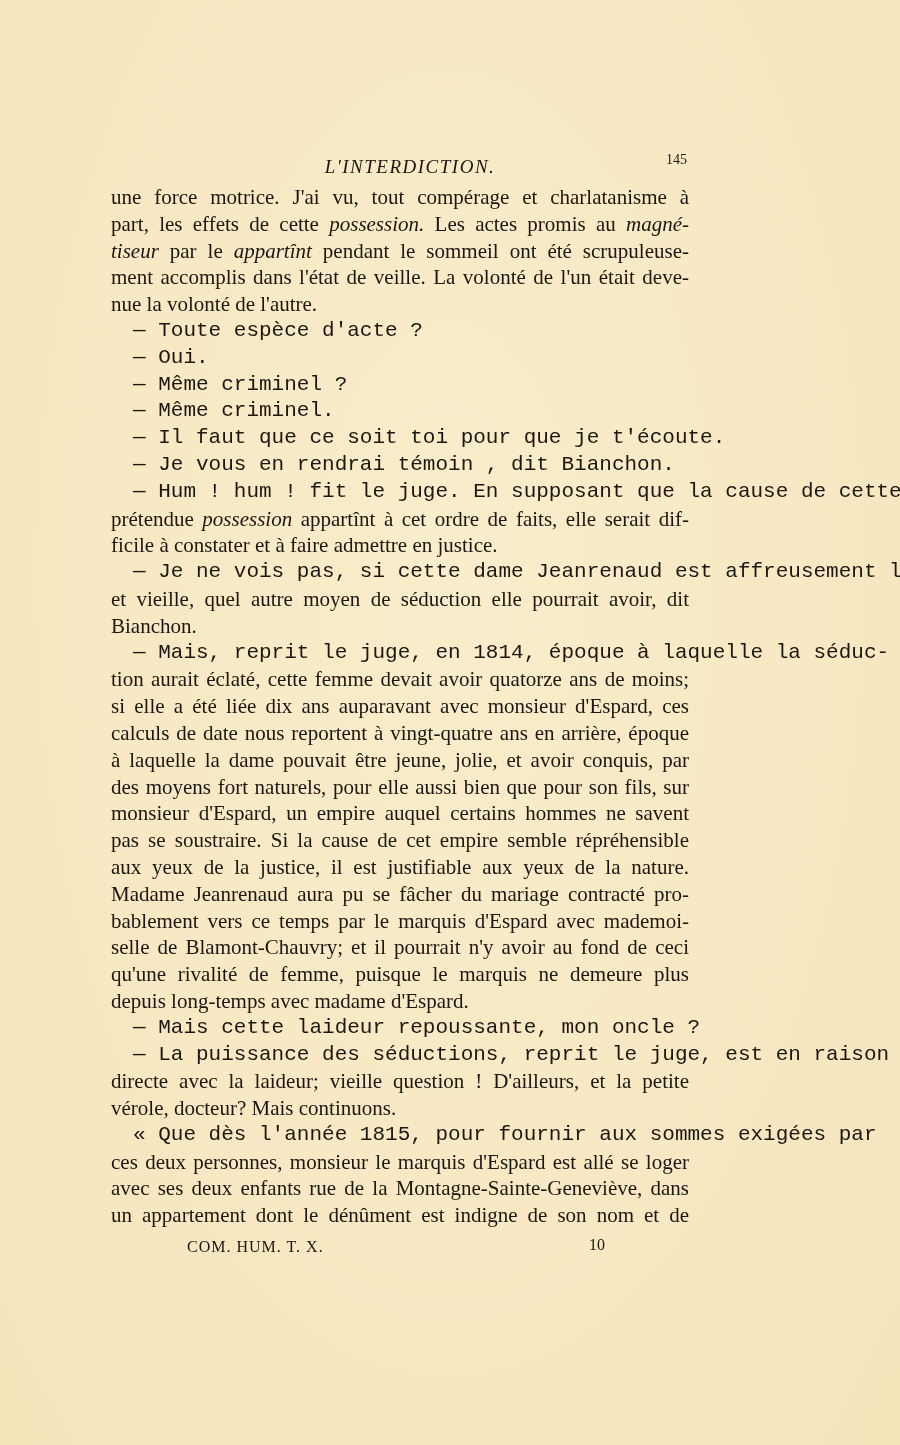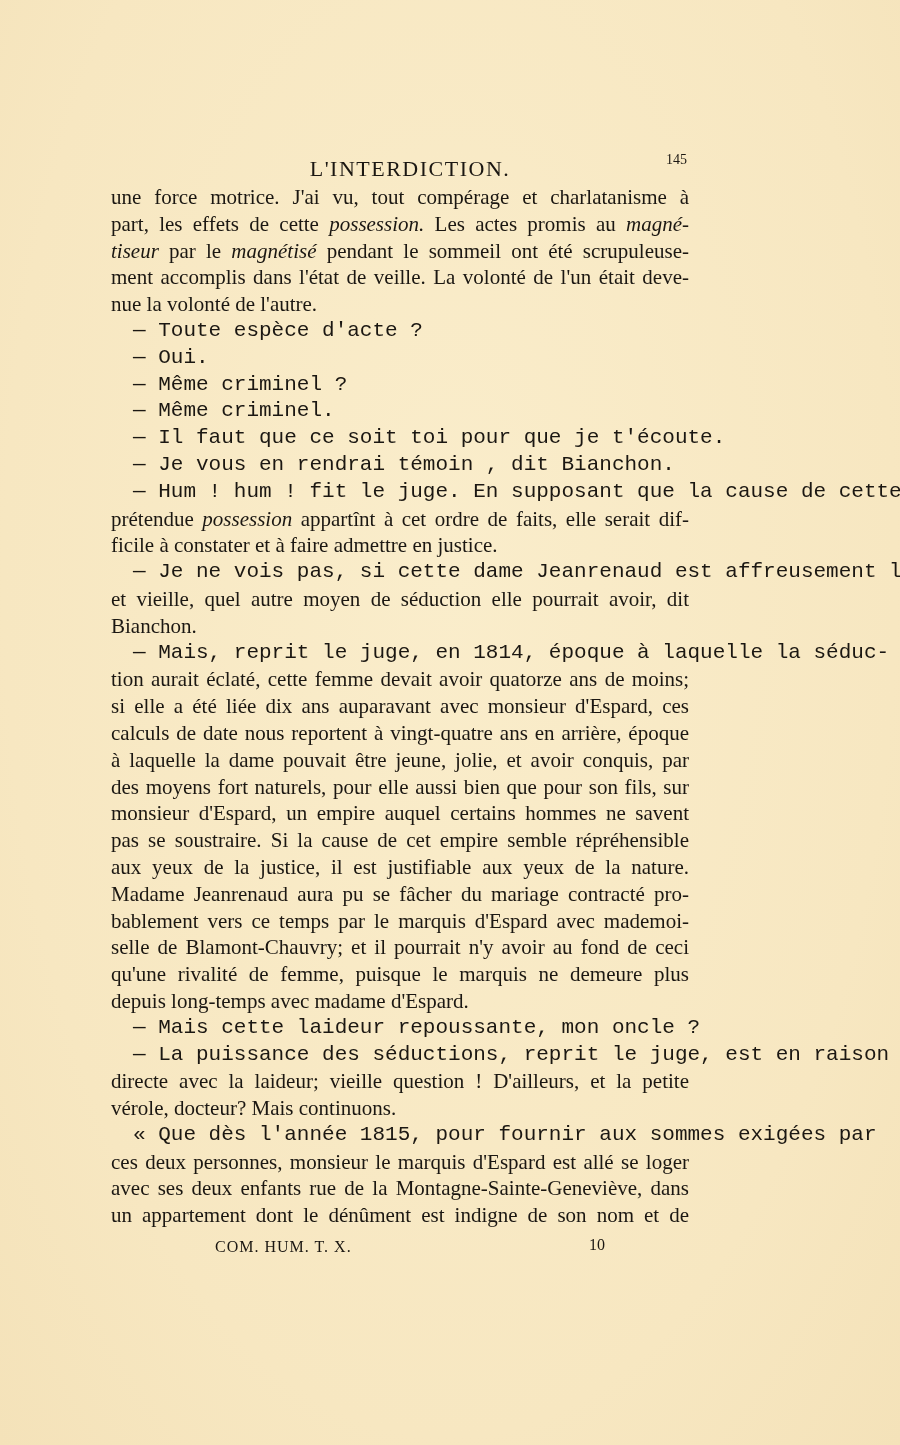--- a/index.html
+++ b/index.html
@@ -12,57 +12,57 @@
   }
   .page {
     position: absolute; left: 0; top: 0; width: 900px; height: 1445px;
     background: radial-gradient(ellipse at 50% 40%, #faedcb 0%, #f7e7c1 70%, #f4e2b9 100%);
   }
   .header {
     position: absolute; left: 111px; width: 578px; top: 152px; height: 28px;
   }
   .running-title {
     position: absolute; left: 0; right: 0; text-align: center;
-    font-size: 22px; letter-spacing: 1.5px; font-variant: small-caps;
-    top: 4px; padding-left: 20px;
+    font-size: 19px; letter-spacing: 1.5px; font-variant: small-caps;
+    top: 4px; padding-left: 20px; font-style: italic;
   }
   .page-number {
     position: absolute; right: 2px; top: 0px; font-size: 14px;
   }
   .body-text {
     position: absolute; left: 111px; top: 184px; width: 578px;
     font-size: 21px; line-height: 26.8px;
   }
   .line {
     display: block; height: 26.8px; white-space: nowrap;
     text-align: justify; text-align-last: justify;
   }
   .line.last { text-align-last: left; }
   .indent { padding-left: 22px; font-family: Liberation Mono, monospace; }
   .it { font-style: italic; }
   .footer {
     position: absolute; left: 111px; width: 578px; top: 1236px; height: 26px;
     font-size: 16px;
   }
-  .signature { position: absolute; left: 76px; top: 2px; letter-spacing: 1px; margin-left: 28px; }
+  .signature { position: absolute; left: 76px; top: 2px; letter-spacing: 1px; }
   .sheet-number { position: absolute; left: 478px; top: 0px; font-size: 16px; }
 </style>
 </head>
 <body>
 
 <div class="page">
   <div class="header">
     <span class="running-title">L'INTERDICTION.</span>
     <span class="page-number">145</span>
   </div>
 
   <div class="body-text" id="body-text">
       <span class="line"><span>une force motrice. J'ai vu, tout compérage et charlatanisme à</span></span>
       <span class="line"><span>part, les effets de cette </span><span class="it">possession.</span><span> Les actes promis au </span><span class="it">magné-</span></span>
-      <span class="line"><span class="it">tiseur</span><span> par le </span><span class="it">magnétisé</span><span> pendant le sommeil ont été scrupuleuse-</span></span>
+      <span class="line"><span class="it">tiseur</span><span> par le </span><span class="it">appartînt</span><span> pendant le sommeil ont été scrupuleuse-</span></span>
       <span class="line"><span>ment accomplis dans l'état de veille. La volonté de l'un était deve-</span></span>
       <span class="line last"><span>nue la volonté de l'autre.</span></span>
       <span class="line indent last"><span>— Toute espèce d'acte ?</span></span>
       <span class="line indent last"><span>— Oui.</span></span>
       <span class="line indent last"><span>— Même criminel ?</span></span>
       <span class="line indent last"><span>— Même criminel.</span></span>
       <span class="line indent last"><span>— Il faut que ce soit toi pour que je t'écoute.</span></span>
       <span class="line indent last"><span>— Je vous en rendrai témoin , dit Bianchon.</span></span>
       <span class="line indent"><span>— Hum ! hum ! fit le juge. En supposant que la cause de cette</span></span>
       <span class="line"><span>prétendue </span><span class="it">possession</span><span> appartînt à cet ordre de faits, elle serait dif-</span></span>

